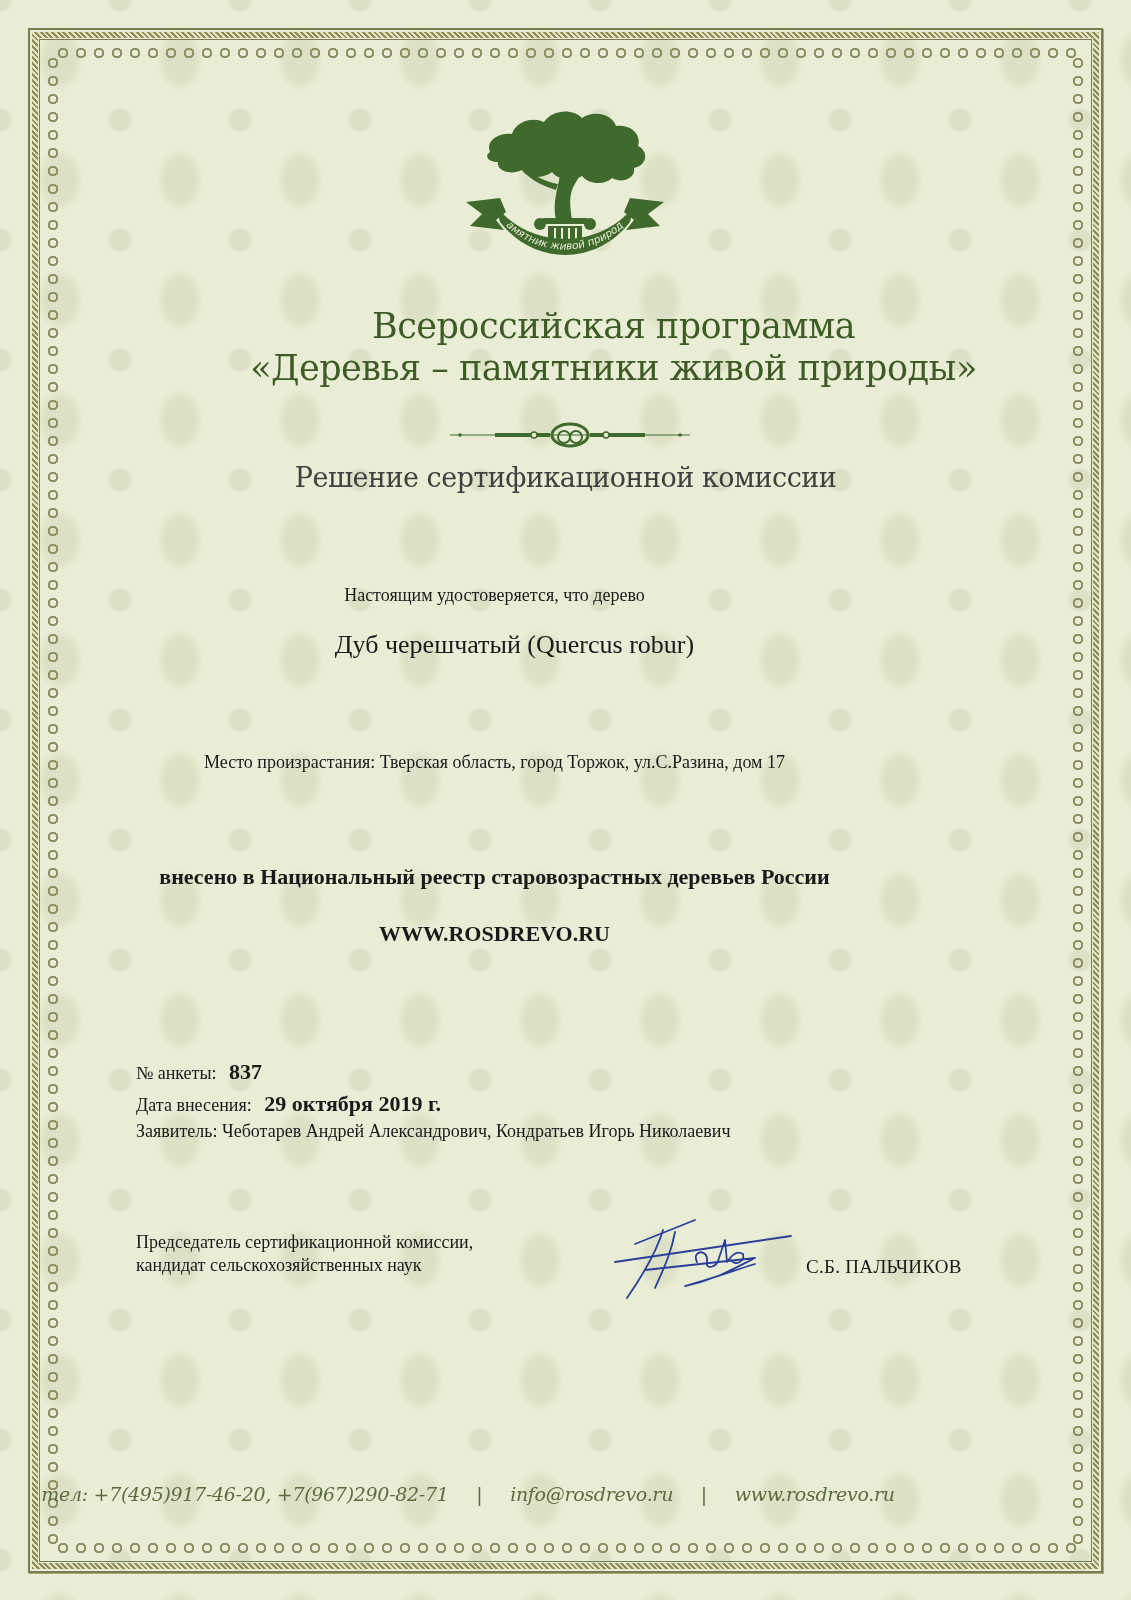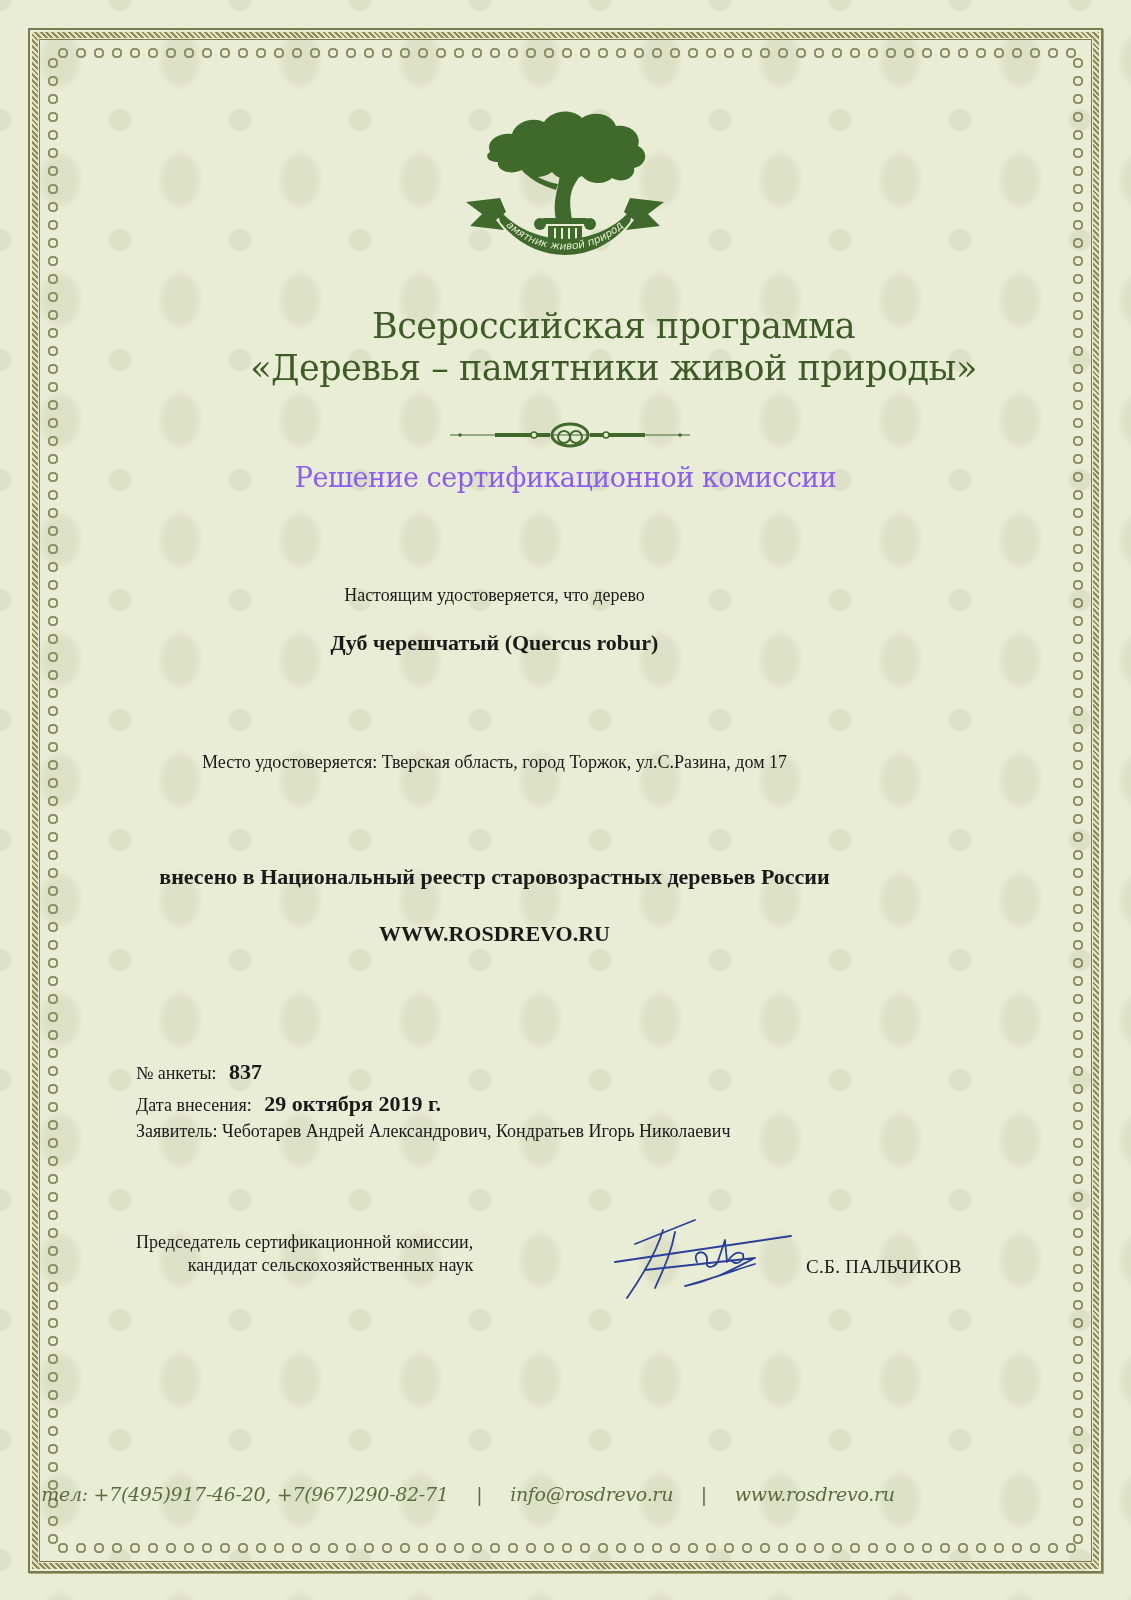--- a/index.html
+++ b/index.html
@@ -57,40 +57,40 @@
     color:#3d5b24;
     font-size:35px; line-height:42px;
     letter-spacing:-0.5px;
     padding-left:48px;
   }
   .title.l1 { top:305px; }
   .title.l2 { top:347px; }
   .divider { position:absolute; left:440px; top:420px; width:260px; height:30px; }
   .subtitle {
     position:absolute; left:0; width:1131px; top:462px; text-align:center;
-    font-family:"DejaVu Serif", serif; font-size:27px; color:#8b5cf6;
+    font-family:"DejaVu Serif", serif; font-size:27px; color:#404040;
     letter-spacing:-0.5px;
   }
   .line {
     position:absolute; left:0; width:989px; text-align:center;
     font-family:"Liberation Serif", serif; color:#1a1a1a;
   }
   .intro { top:585px; font-size:18px; }
-  .tree-name { top:630px; font-size:22px; font-weight:bold; }
+  .tree-name { top:630px; font-size:26px; font-weight:normal;padding-left:20px; }
   .place { top:752px; font-size:18px; }
   .registry { top:864px; font-size:22px; font-weight:bold; }
   .website { top:921px; font-size:22px; font-weight:bold; }
 
   .meta { position:absolute; left:136px; font-size:18px; color:#1a1a1a; }
   .meta b { font-size:22px;margin-left:8px; }
   .meta.m1 { top:1059px; }
   .meta.m2 { top:1091px; }
   .meta.m3 { top:1121px; }
 
-  .chair { position:absolute; left:136px; top:1231px; font-size:18px; line-height:23px; color:#1a1a1a;text-align:right; }
+  .chair { position:absolute; left:136px; top:1231px; font-size:18px; line-height:23px; color:#1a1a1a; }
   .signature { position:absolute; left:605px; top:1210px; width:190px; height:100px; }
   .chair-name { position:absolute; left:806px; top:1256px; font-size:19px; color:#1a1a1a; letter-spacing:0.3px; }
 
   .footer {
     position:absolute; left:0; width:936px; top:1483px; text-align:center;
     font-family:"DejaVu Serif", serif; font-size:19px; color:#5c6a3e;
     letter-spacing:-0.3px;
     font-style:italic;
   }
   .footer .sep { margin:0 22px; }
@@ -155,21 +155,21 @@
   <ellipse cx="130" cy="15" rx="18" ry="11" fill="none" stroke="#3f6a2c" stroke-width="3"></ellipse>
   <circle cx="124" cy="17" r="6" fill="none" stroke="#3f6a2c" stroke-width="2"></circle>
   <circle cx="136" cy="17" r="6" fill="none" stroke="#3f6a2c" stroke-width="2"></circle>
 </svg>
 
 <div class="subtitle">Решение сертификационной комиссии</div>
 
 <div class="line intro">Настоящим удостоверяется, что дерево</div>
 <div class="line tree-name">Дуб черешчатый (Quercus robur)</div>
 <div class="line place">
-  <span>Место удостоверяется:</span>
+  <span>Место произрастания:</span>
   <span>Тверская область, город Торжок, ул.С.Разина, дом 17</span>
 </div>
 <div class="line registry">внесено в Национальный реестр старовозрастных деревьев России</div>
 <div class="line website">WWW.ROSDREVO.RU</div>
 
 <div class="meta m1">
   <span>№ анкеты:</span>
   <b>837</b>
 </div>
 <div class="meta m2">

